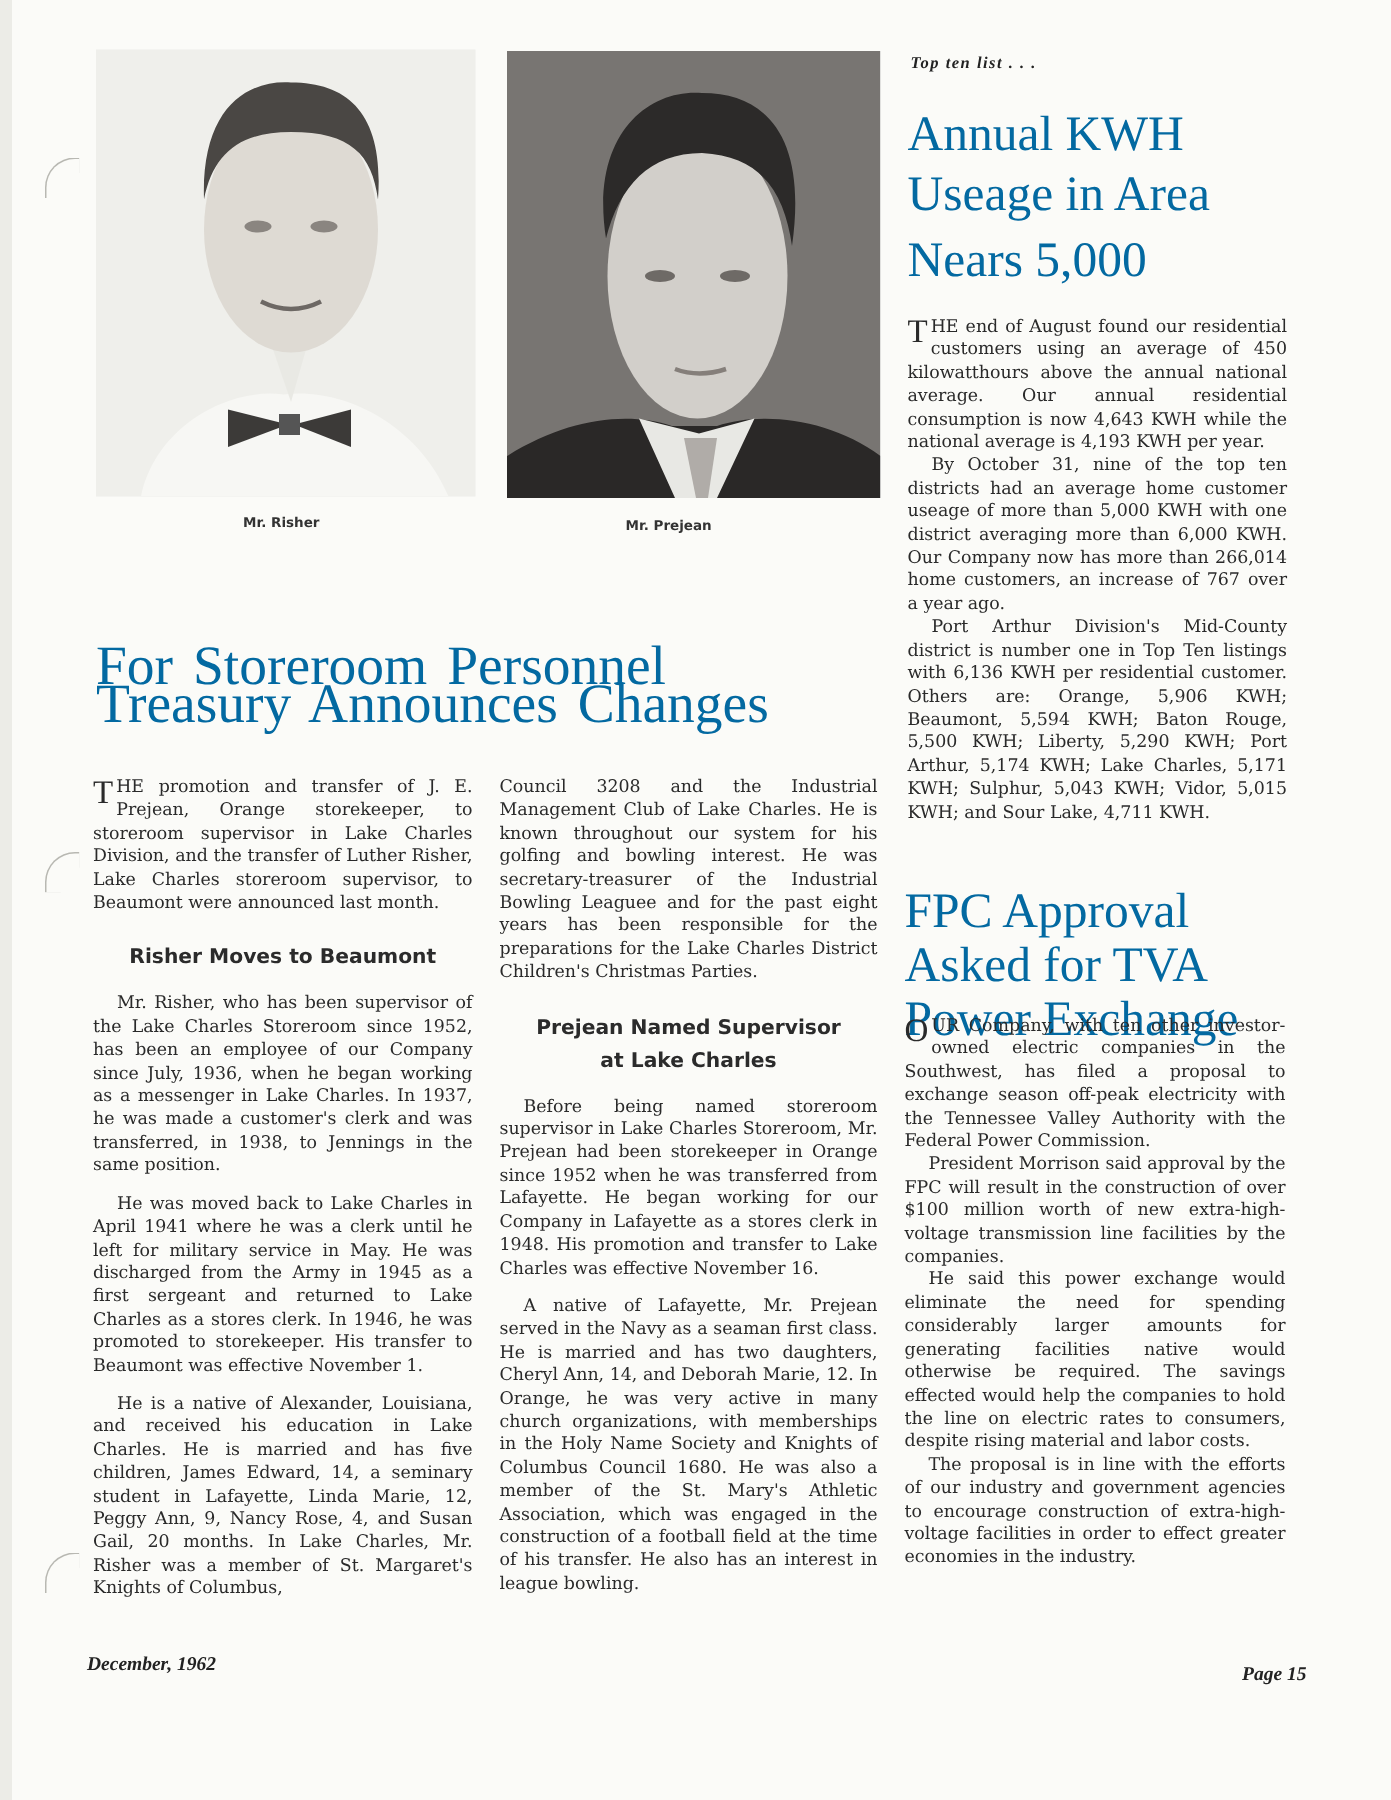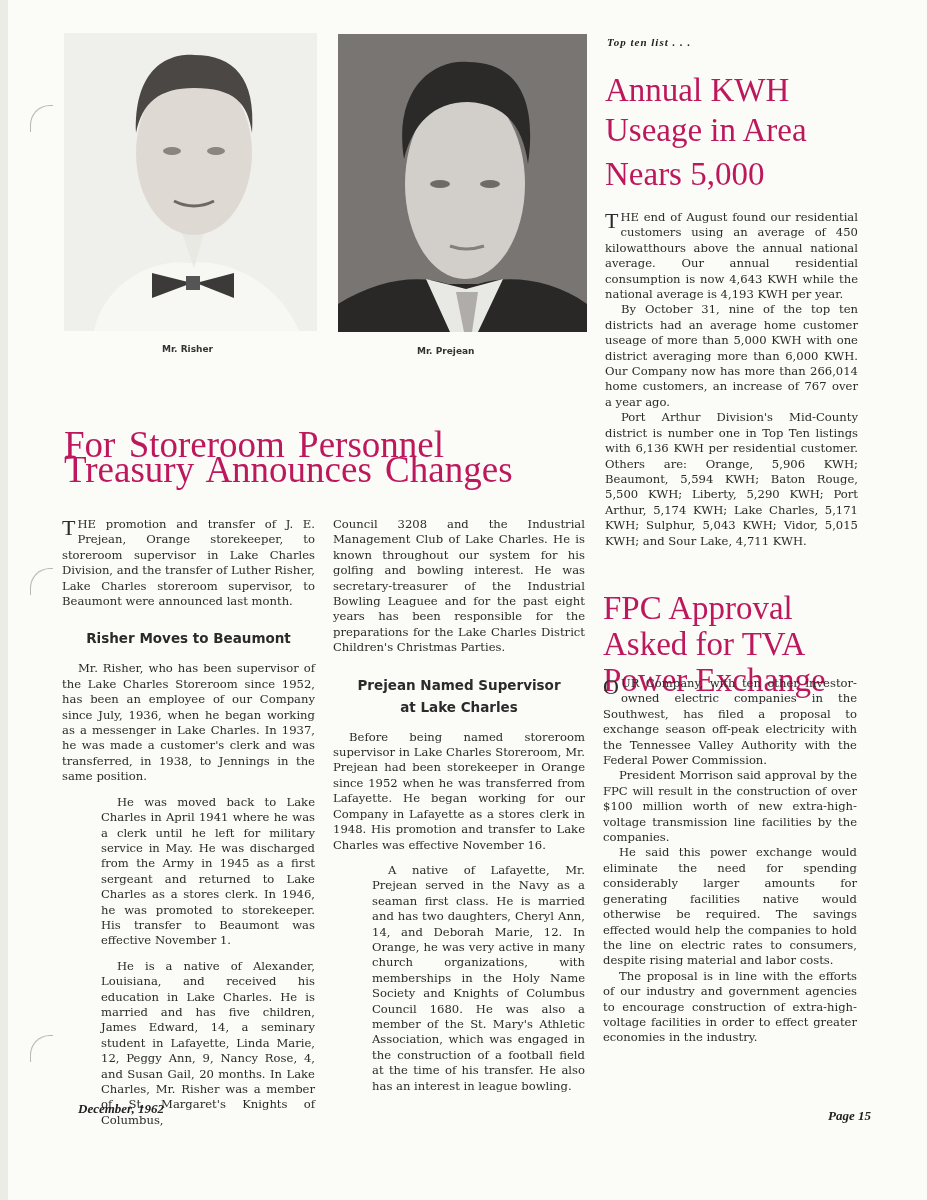--- a/index.html
+++ b/index.html
@@ -11,26 +11,26 @@
   .page { position: absolute; left: 0; top: 0; width: 927px; height: 1200px; }
   .leftedge { position: absolute; left: 0; top: 0; width: 8px; height: 1200px; background: #ecece7; }
   .hole { position: absolute; width: 22px; height: 26px; border: 1.5px solid #b8b8b2; border-right: none; border-bottom: none; border-radius: 20px 0 0 0; }
 
   
   .photo { position: absolute; overflow: hidden; }
   .photo svg { width: 100%; height: 100%; display: block; }
   .caption { position: absolute; font-family: "DejaVu Sans", sans-serif; font-weight: bold; font-size: 9px; color: #333; }
 
   
-  .headline { position: absolute; font-family: "Liberation Serif", serif; color: #be185d; font-weight: normal; margin: 0; }
+  .headline { position: absolute; font-family: "Liberation Serif", serif; color: #0369a1; font-weight: normal; margin: 0; }
   .kicker { position: absolute; font-family: "Liberation Serif", serif; font-style: italic; font-weight: bold; font-size: 11px; letter-spacing: 1px; color: #222; }
 
   .col { position: absolute; font-family: "DejaVu Serif", serif; font-size: 11.6px; line-height: 15.4px; text-align: justify; color: #2a2a2a; }
   .col p { margin: 0; text-indent: 16px; hyphens: auto; }
-  .col p.gap { margin-top: 10px; margin-left: 39px; }
+  .col p.gap { margin-top: 10px; }
   .col p.lead { text-indent: 0; }
   .col p.lead::first-letter { font-size: 22px; float: left; line-height: 20px; margin-right: 2px; margin-top: 1px; font-family: "Liberation Serif", serif; }
   .subhead { font-family: "DejaVu Sans", sans-serif; font-weight: bold; font-size: 13.5px; text-align: center; color: #2b2b2b; line-height: 22px; margin: 18px 0 12px 0; text-indent: 0; }
 
   .footer { position: absolute; font-family: "Liberation Serif", serif; font-style: italic; font-weight: bold; font-size: 13px; color: #222; }
 </style>
 </head>
 <body>
 
 <div class="page">
@@ -110,15 +110,15 @@
     <span>Asked for TVA</span><br>
     <span>Power Exchange</span>
   </h2>
   <div class="col" style="left:603px; top:676px; width:254px;">
     <p class="lead">OUR Company, with ten other investor-owned electric companies in the Southwest, has filed a proposal to exchange season off-peak electricity with the Tennessee Valley Authority with the Federal Power Commission.</p>
     <p>President Morrison said approval by the FPC will result in the construction of over $100 million worth of new extra-high-voltage transmission line facilities by the companies.</p>
     <p>He said this power exchange would eliminate the need for spending considerably larger amounts for generating facilities native would otherwise be required. The savings effected would help the companies to hold the line on electric rates to consumers, despite rising material and labor costs.</p>
     <p>The proposal is in line with the efforts of our industry and government agencies to encourage construction of extra-high-voltage facilities in order to effect greater economies in the industry.</p>
   </div>
 
-  <div class="footer" style="left:78px; top:1101px;">December, 1962</div>
+  <div class="footer" style="left:58px; top:1101px;">December, 1962</div>
   <div class="footer" style="left:828px; top:1108px;">Page 15</div>
 </div>
 
 </body></html>

